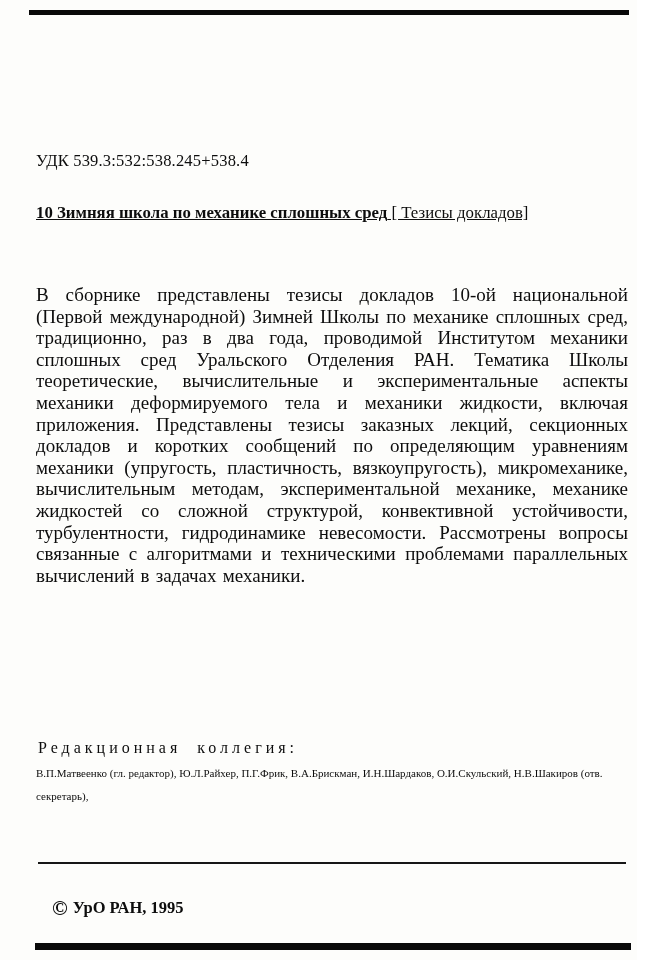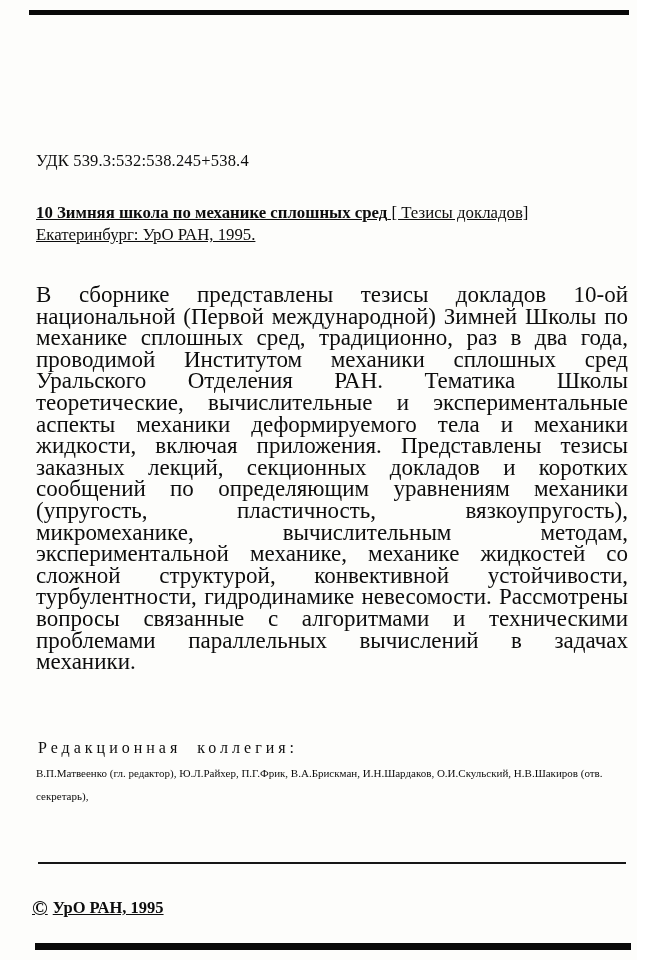--- a/index.html
+++ b/index.html
@@ -35,21 +35,21 @@
     left: 36px; top: 202px; width: 592px;
     font-size: 16.8px;
     line-height: 22px;
     text-decoration: underline;
   }
   .title-bold { font-weight: bold; }
 
   .abstract {
     position: absolute;
     left: 36px; top: 284px; width: 592px;
-    font-size: 23px;
+    font-size: 19px;
     line-height: 21.6px;
     text-align: justify;
     word-spacing: 1.5px;
   }
 
   .editorial-heading {
     position: absolute;
     left: 38px; top: 739px;
     font-size: 16px;
     letter-spacing: 4px;
@@ -64,45 +64,43 @@
   }
 
   .rule {
     position: absolute;
     left: 38px; top: 862px; width: 588px; height: 2px;
     background: #161616;
   }
 
   .copyright {
     position: absolute;
-    left: 32px; top: 896px;
+    left: 52px; top: 896px;
     font-weight: bold;
     font-size: 16.5px;
     white-space: nowrap;
-    text-decoration: underline;
   }
   .copy-symbol {
     font-size: 21px;
     vertical-align: -2px;
     margin-right: 5px;
     font-weight: bold;
   }
 </style>
 </head>
 <body>
 
 <div class="page">
 
   <div class="bar top"></div>
 
   <p class="udk">УДК 539.3:532:538.245+538.4</p>
 
   <div class="title-block">
     <span class="title-bold">10 Зимняя школа по механике сплошных сред</span><span> [ Тезисы докладов]</span><br>
-    <span>Екатеринбург: УрО РАН, 1995.</span>
   </div>
 
   <p class="abstract">В сборнике представлены тезисы докладов 10-ой национальной (Первой международной) Зимней Школы по механике сплошных сред, традиционно, раз в два года, проводимой Институтом механики сплошных сред Уральского Отделения РАН. Тематика Школы теоретические, вычислительные и экспериментальные аспекты механики деформируемого тела и механики жидкости, включая приложения. Представлены тезисы заказных лекций, секционных докладов и коротких сообщений по определяющим уравнениям механики (упругость, пластичность, вязкоупругость), микромеханике, вычислительным методам, экспериментальной механике, механике жидкостей со сложной структурой, конвективной устойчивости, турбулентности, гидродинамике невесомости. Рассмотрены вопросы связанные с алгоритмами и техническими проблемами параллельных вычислений в задачах механики.</p>
 
   <p class="editorial-heading">Редакционная коллегия:</p>
 
   <p class="editorial-names">В.П.Матвеенко (гл. редактор), Ю.Л.Райхер, П.Г.Фрик, В.А.Брискман, И.Н.Шардаков, О.И.Скульский, Н.В.Шакиров (отв. секретарь),</p>
 
   <div class="rule"></div>
 

